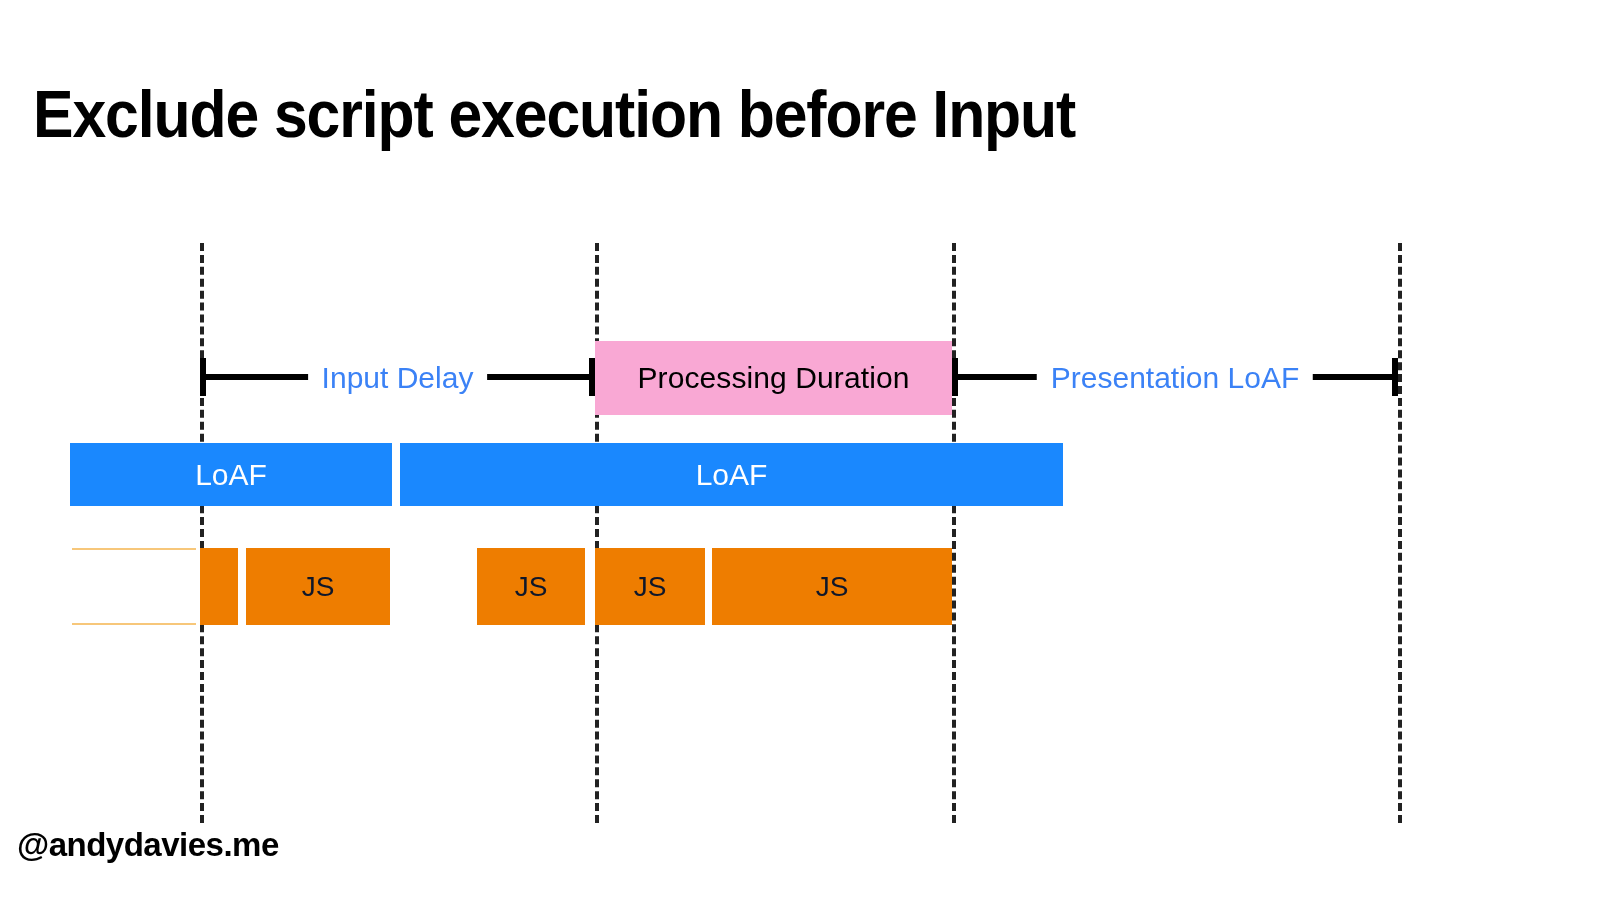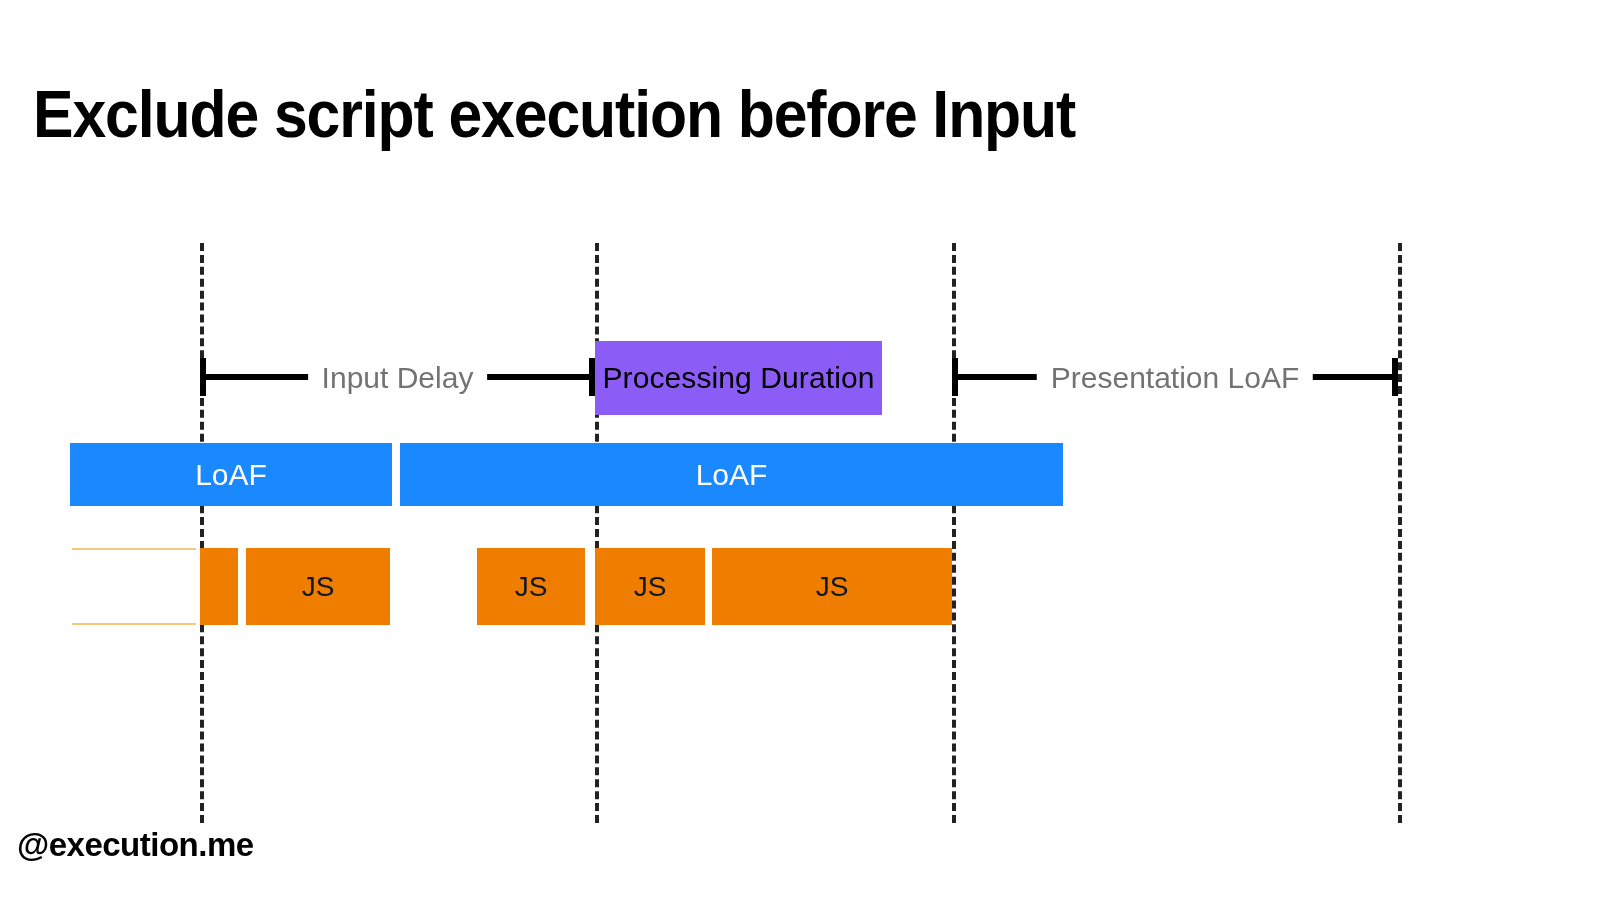--- a/index.html
+++ b/index.html
@@ -66,21 +66,21 @@
     font-family: "Liberation Sans", sans-serif;
     letter-spacing: 0.1px;
   }
 
   .phase-label {
     position: absolute;
     top: 360px;
     height: 36px;
     line-height: 36px;
     font-size: 30px;
-    color: #737373;
+    color: #3b82f6;
     text-align: center;
     background: #ffffff;
     padding: 0 14px;
     white-space: nowrap;
   }
 
   
   .measure-line {
     position: absolute;
     top: 374px;
@@ -155,21 +155,21 @@
       <div class="vline" style="left: 595px;"></div>
       <div class="vline" style="left: 952px;"></div>
       <div class="vline" style="left: 1398px;"></div>
     </div>
 
   <div class="phase-row" id="phase-row">
       <div class="cap" style="left: 200px;"></div>
       <div class="cap" style="left: 589px;"></div>
       <div class="measure-line" style="left: 200px; width: 395px;"></div>
       <div class="phase-label" style="left: 397.5px; transform: translateX(-50%);">Input Delay</div>
-      <div class="phase-bar" style="left: 595px; width: 287px; background: #8b5cf6;">Processing Duration</div>
+      <div class="phase-bar" style="left: 595px; width: 357px; background: #f9a8d4;">Processing Duration</div>
       <div class="cap" style="left: 952px;"></div>
       <div class="cap" style="left: 1392px;"></div>
       <div class="measure-line" style="left: 952px; width: 446px;"></div>
       <div class="phase-label" style="left: 1175px; transform: translateX(-50%);">Presentation LoAF</div>
     </div>
 
   <div id="loaf-row">
       <div class="loaf-bar" style="left: 70px; width: 322px; background: rgb(26, 136, 254);">LoAF</div>
       <div class="loaf-bar" style="left: 400px; width: 663px; background: rgb(26, 136, 254);">LoAF</div>
     </div>
@@ -178,13 +178,13 @@
       <div class="js-bar ghost" style="left: 72px; width: 124px; border-color: rgb(247, 199, 122);"></div>
       <div class="js-bar" style="left: 200px; width: 38px; background: rgb(238, 125, 0);"></div>
       <div class="js-bar" style="left: 246px; width: 144px; background: rgb(238, 125, 0);">JS</div>
       <div class="js-bar" style="left: 477px; width: 108px; background: rgb(238, 125, 0);">JS</div>
       <div class="js-bar" style="left: 595px; width: 110px; background: rgb(238, 125, 0);">JS</div>
       <div class="js-bar" style="left: 712px; width: 240px; background: rgb(238, 125, 0);">JS</div>
     </div>
 
 </div>
 
-<div id="footer-handle">@execution.me</div>
+<div id="footer-handle">@andydavies.me</div>
 
 </body></html>

